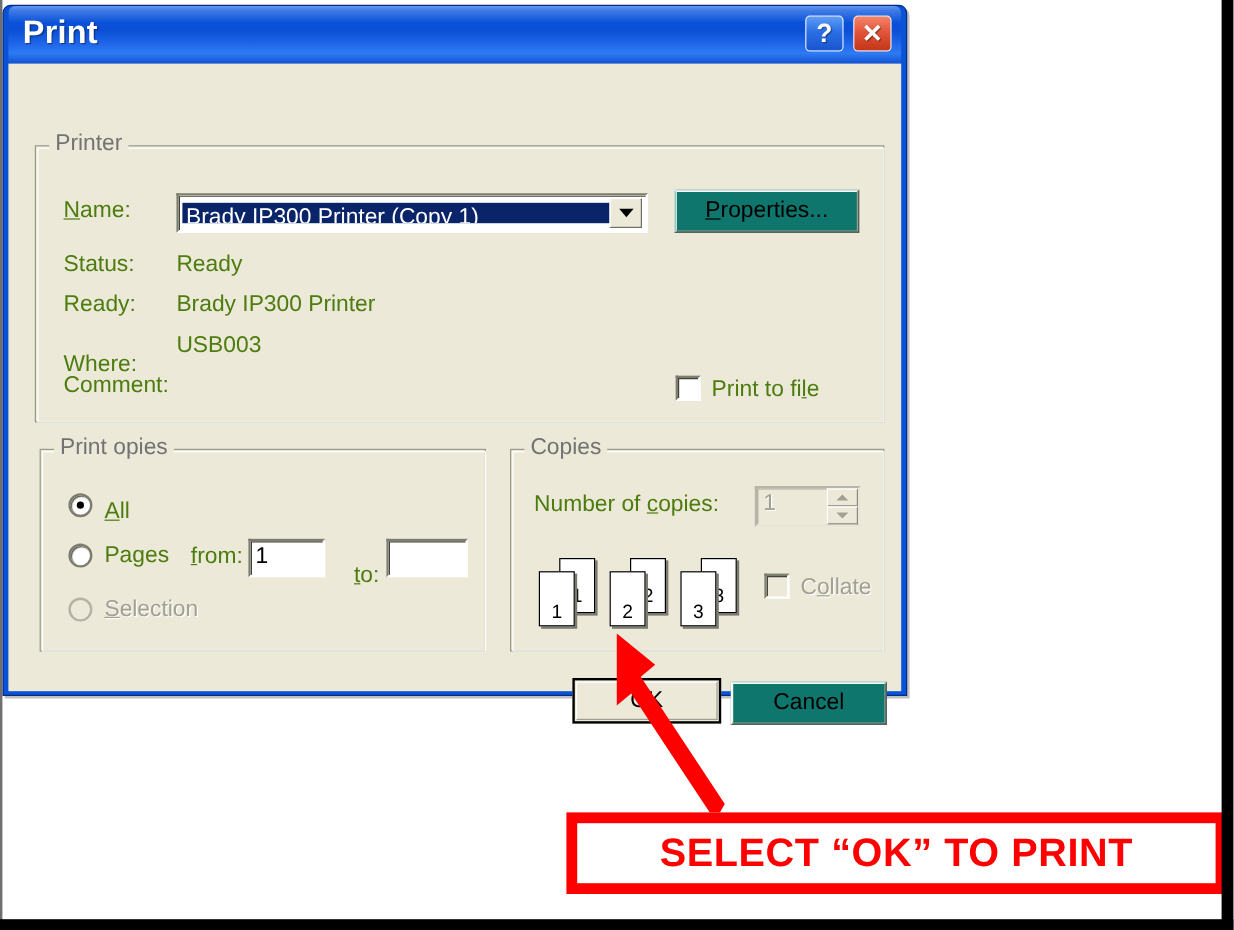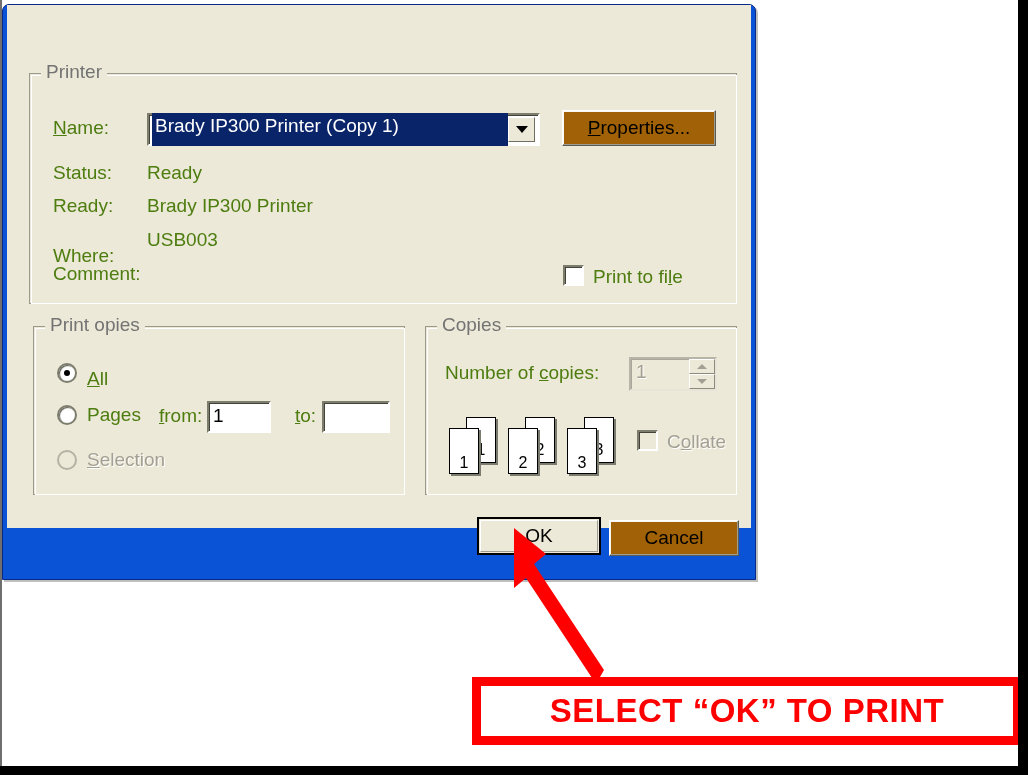--- a/index.html
+++ b/index.html
@@ -136,21 +136,21 @@
     left: 140px; top: 108px; width: 393px; height: 33px;
     background: #ffffff;
     border: 2px solid;
     border-color: #7d7d6e #ffffff #ffffff #7d7d6e;
     box-shadow: inset 1px 1px 0 #43433a;
     display: flex; align-items: center;
     padding: 0;
   }
   #printer-combo-text {
     flex: 1;
-    height: 33px;
+    height: 17px;
     margin: 2px 0 2px 3px;
     background: #0A246A;
     color: #ffffff;
     font-size: 19px;
     line-height: 25px;
     padding: 0 3px;
     overflow: hidden; white-space: nowrap;
   }
   #printer-combo-arrow {
     width: 27px; height: 25px; margin: 2px 3px 2px 0;
@@ -162,21 +162,21 @@
   .caret-down {
     width: 0; height: 0;
     border-left: 6px solid transparent;
     border-right: 6px solid transparent;
     border-top: 7px solid #000000;
   }
 
   
   .btn {
     position: absolute;
-    background: #a16207;
+    background: #0f766e;
     border: 1px solid;
     border-color: #ffffff #5b5b52 #5b5b52 #ffffff;
     box-shadow: inset -1px -1px 0 #9d9d91, inset 1px 1px 0 #f8f7f0;
     font-size: 19px; color: #000;
     display: flex; align-items: center; justify-content: center;
     white-space: nowrap;
   }
   #properties-button { left: 555px; top: 105px; width: 154px; height: 36px; }
   #cancel-button { left: 602px; top: 515px; width: 130px; height: 36px; }
   #ok-button {
@@ -309,20 +309,26 @@
     pointer-events: none;
   }
 </style>
 </head>
 <body>
 
 <div id="page">
 
   <div id="print-dialog">
 
+    <div id="titlebar">
+      <div id="titlebar-gloss"></div>
+      <div id="title-text">Print</div>
+      <div class="tb-btn" id="help-button">?</div>
+      <div class="tb-btn" id="close-button">✕</div>
+    </div>
 
     <div id="dialog-body">
 
       <div class="group" id="printer-group"></div>
       <div class="group-label" style="left:34px; top:56px;">Printer</div>
 
       <div class="lbl" style="left:46px; top:112px;"><u>N</u>ame:</div>
 
       <div id="printer-combo">
         <div id="printer-combo-text">Brady IP300 Printer (Copy 1)</div>
@@ -357,21 +363,21 @@
         <div class="dot"></div>
       </div>
       <div class="lbl" style="left:80px; top:363px;"><u>A</u>ll</div>
 
       <div class="radio" style="left:50px; top:400px;"></div>
       <div class="lbl" style="left:80px; top:399px;">Pa<u>g</u>es</div>
 
       <div class="lbl" style="left:152px; top:400px;"><u>f</u>rom:</div>
       <div class="textbox" id="from-input">1</div>
 
-      <div class="lbl" style="left:288px; top:400px;"><u>t</u>o:</div>
+      <div class="lbl" style="left:288px; top:416px;"><u>t</u>o:</div>
       <div class="textbox" id="to-input"></div>
 
       <div class="radio dim" style="left:50px; top:445px;"></div>
       <div class="lbl dim" style="left:80px; top:444px;"><u>S</u>election</div>
 
       <div class="group" id="copies-group"></div>
       <div class="group-label" style="left:430px; top:309px;">Copies</div>
 
       <div class="lbl" style="left:438px; top:357px;">Number of <u>c</u>opies:</div>
 

